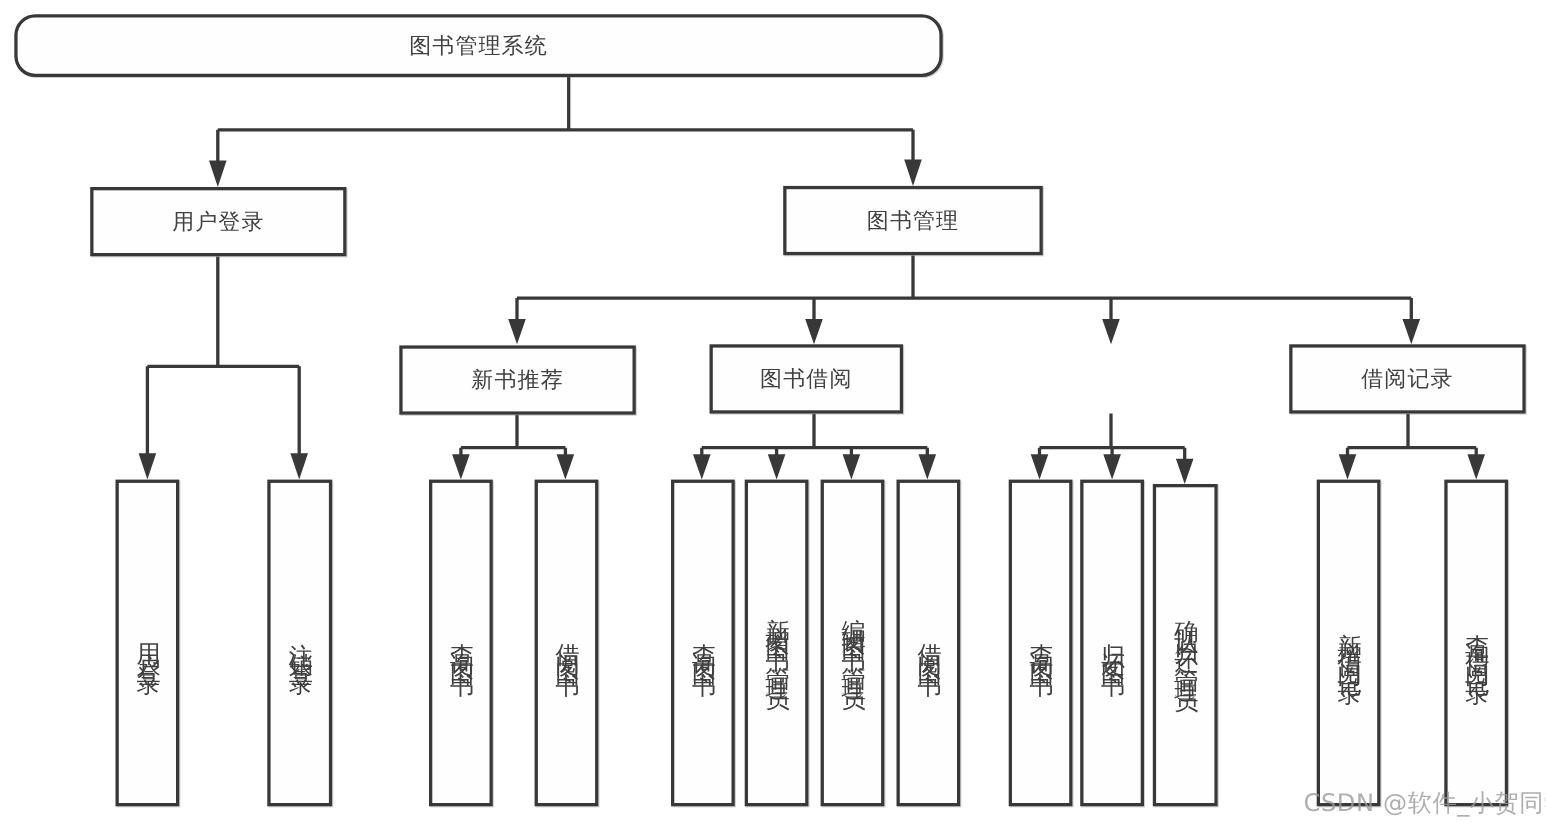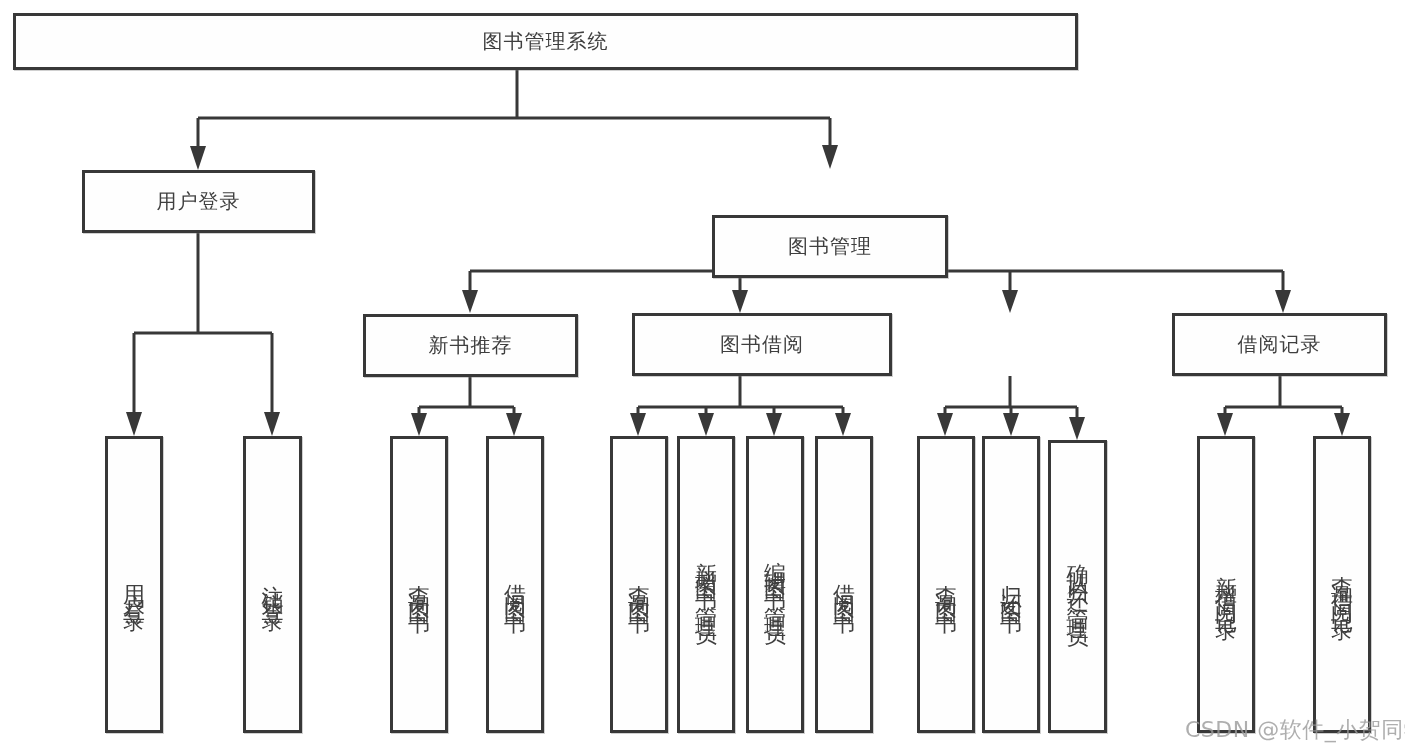--- a/index.html
+++ b/index.html
@@ -109,27 +109,27 @@
 
       <polygon points="937,413 953,413 945,436"></polygon>
       <polygon points="1003,413 1019,413 1011,436"></polygon>
       <polygon points="1069,417 1085,417 1077,440"></polygon>
 
       <polygon points="1217,413 1233,413 1225,436"></polygon>
       <polygon points="1334,413 1350,413 1342,436"></polygon>
     </g>
   </svg>
 
-  <div class="node h" style="left:13px; top:13px; width:1065px; height:57px;">图书管理系统</div>
+  <div class="node h" style="left:13px; top:13px; width:844px; height:57px;border-radius:19px;">图书管理系统</div>
 
   <div class="node h" style="left:82px; top:170px; width:233px; height:63px;">用户登录</div>
-  <div class="node h" style="left:712px; top:169px; width:236px; height:63px;margin-top:46px;">图书管理</div>
+  <div class="node h" style="left:712px; top:169px; width:236px; height:63px;">图书管理</div>
 
   <div class="node h" style="left:363px; top:314px; width:215px; height:63px;">新书推荐</div>
-  <div class="node h" style="left:632px; top:313px; width:260px; height:63px;">图书借阅</div>
+  <div class="node h" style="left:645px; top:313px; width:176px; height:63px;">图书借阅</div>
   <div class="node h" style="left:1172px; top:313px; width:215px; height:63px;">借阅记录</div>
 
   <div class="node leaf" style="left:105px; top:436px; width:58px; height:297px;">用户登录</div>
   <div class="node leaf" style="left:243px; top:436px; width:59px; height:297px;">注销登录</div>
 
   <div class="node leaf" style="left:390px; top:436px; width:58px; height:297px;">查询图书</div>
   <div class="node leaf" style="left:486px; top:436px; width:58px; height:297px;">借阅图书</div>
 
   <div class="node leaf" style="left:610px; top:436px; width:58px; height:297px;">查询图书</div>
   <div class="node leaf" style="left:677px; top:436px; width:58px; height:297px;">新增图书（管理员）</div>

